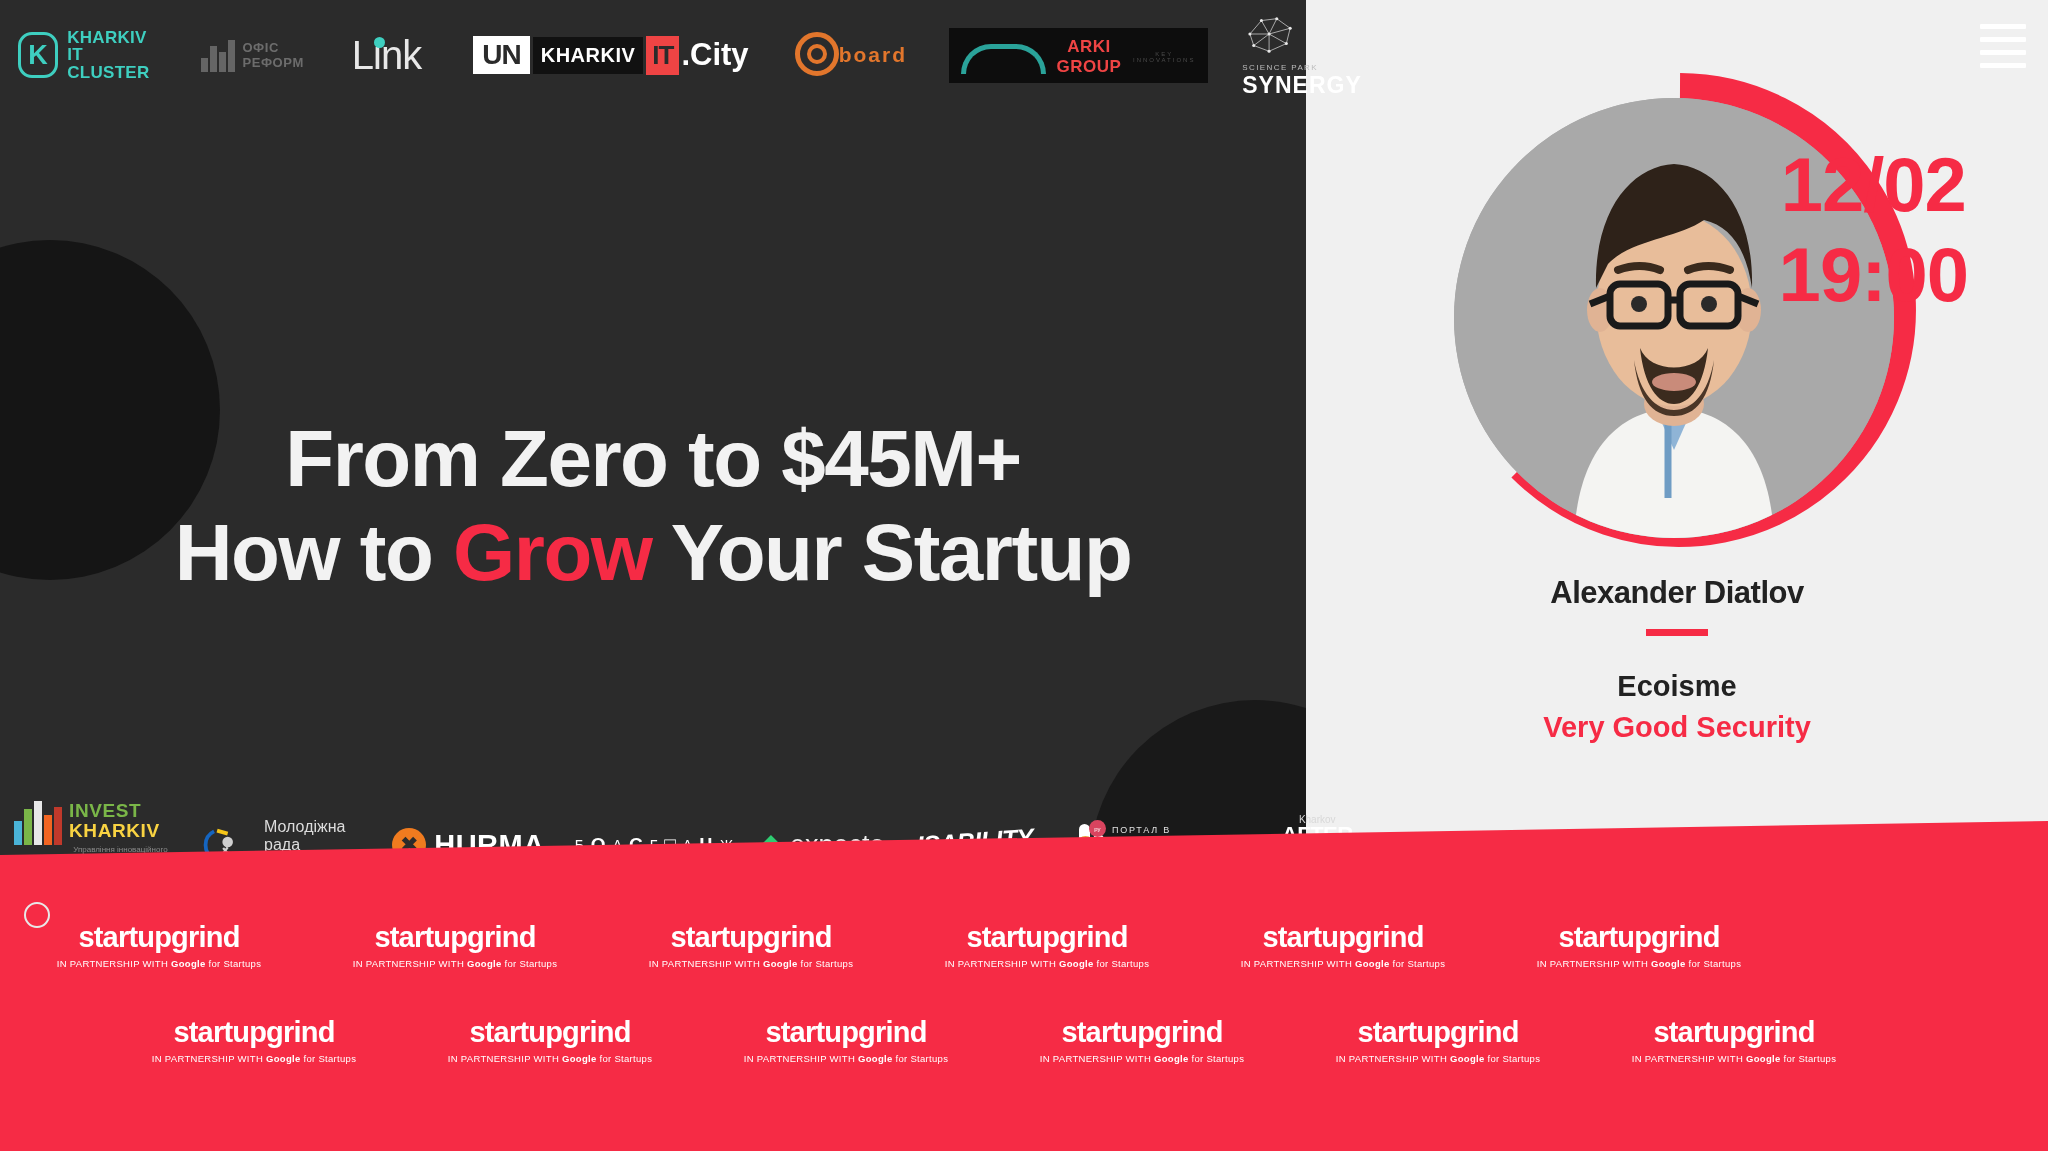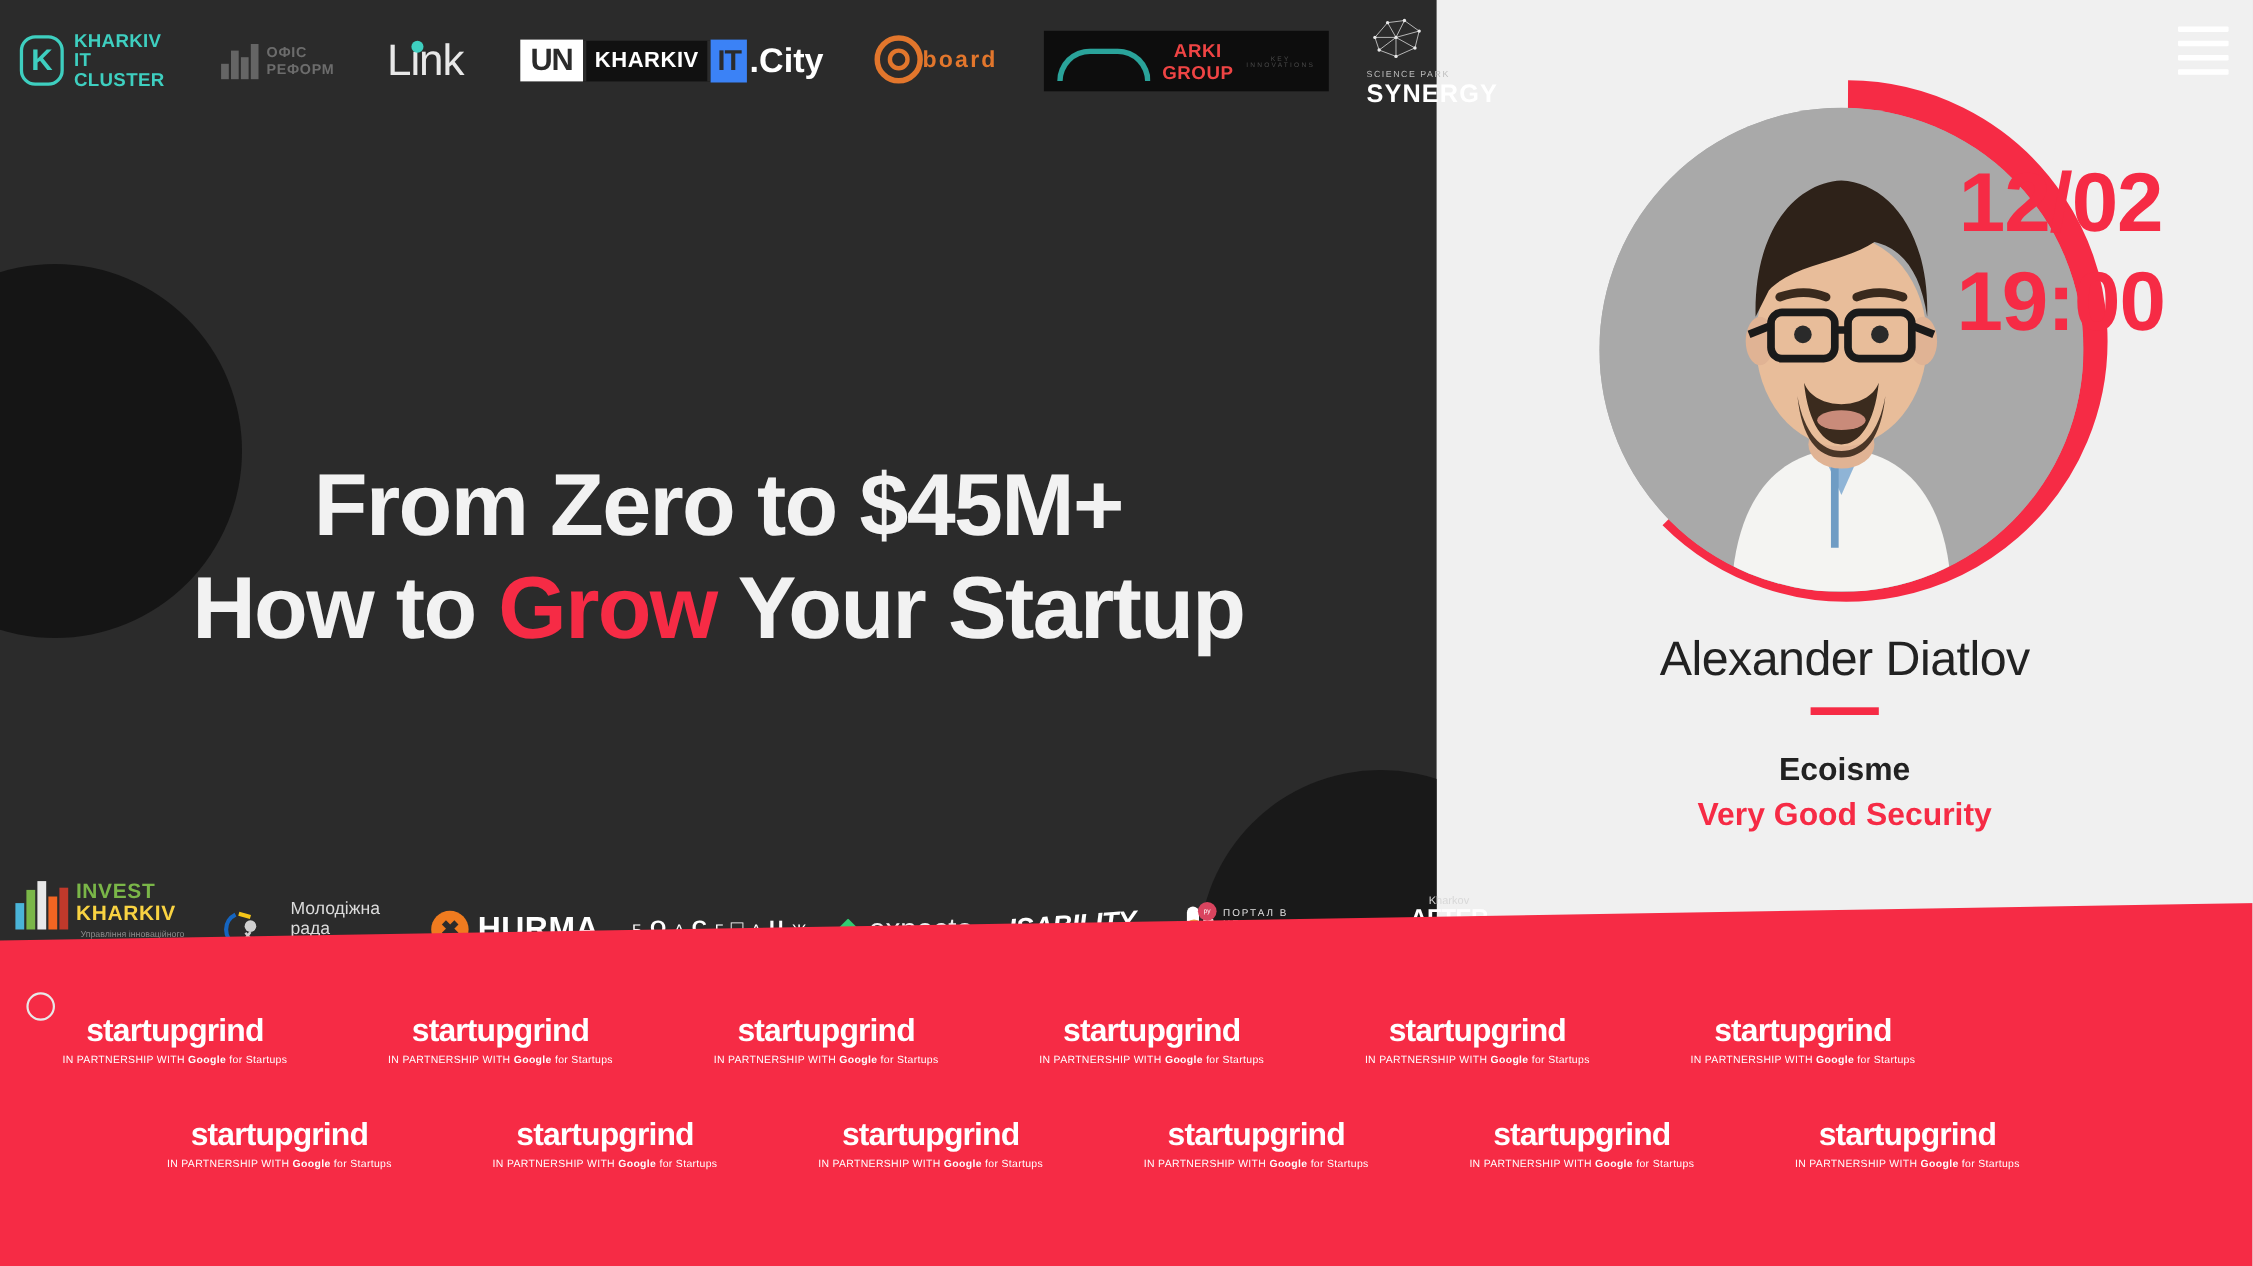--- a/index.html
+++ b/index.html
@@ -38,21 +38,21 @@
     position:relative; letter-spacing:-1px; }
   .link-dot { position:absolute; width:11px; height:11px; border-radius:50%;
     background:#3ecfc0; top:4px; left:22px; }
 
   .unit { display:flex; align-items:center; margin-right:46px; }
   .unit-un { background:#fff; color:#2b2b2b; font-size:28px; font-weight:900;
     padding:3px 9px; letter-spacing:-1px; }
   .unit-kh { background:#111; color:#fff; font-size:20px; font-weight:900;
     padding:7px 8px; letter-spacing:.5px; border-left:3px solid #2b2b2b;
     border-right:3px solid #2b2b2b; }
-  .unit-it { background:#3b82f6; color:#2b2b2b; font-size:26px; font-weight:900;
+  .unit-it { background:#ef4444; color:#2b2b2b; font-size:26px; font-weight:900;
     padding:4px 6px; letter-spacing:-1px; }
   .unit-city { color:#fff; font-size:31px; font-weight:bold; margin-left:2px; }
 
   .board { margin-right:42px; text-align:center; }
   .board-knot { width:44px; height:44px; border-radius:50%; border:5px solid #e2762c;
     margin:0 auto 3px; position:relative; }
   .board-knot:after { content:""; position:absolute; inset:7px; border:4px solid #e2762c;
     border-radius:50%; }
   .board-txt { color:#e2762c; font-size:21px; font-weight:bold; letter-spacing:2px; }
 
@@ -139,21 +139,21 @@
   
   .light-panel { position:absolute; left:1306px; top:0; width:742px; height:1151px;
     background:#f0f0f0; z-index:1; }
 
   .avatar-wrap { position:absolute; left:1440px; top:70px; width:480px; height:480px; z-index:3; }
   .avatar-ring { position:absolute; inset:0; }
   .avatar-img { position:absolute; left:14px; top:28px; width:440px; height:440px;
     border-radius:50%; background:#a8a8a8; overflow:hidden; }
 
   .speaker { position:absolute; left:1306px; top:575px; width:742px; text-align:center; z-index:4; }
-  .sp-name { color:#222; font-size:44px; font-weight:normal; letter-spacing:-.5px; }
+  .sp-name { color:#222; font-size:31px; font-weight:bold; letter-spacing:-.5px; }
   .sp-rule { width:62px; height:7px; background:#f62b45; margin:18px auto 34px; }
   .sp-co { color:#222; font-size:29px; font-weight:bold; margin-bottom:8px; }
   .sp-co2 { color:#f62b45; font-size:29px; font-weight:bold; }
 
   .dots { position:absolute; left:1700px; top:835px; width:348px; height:230px; z-index:3;
     background-image:radial-gradient(#1a1a1a 2.6px, transparent 2.7px);
     background-size:42px 42px; }
 
   
   .red-band { position:absolute; left:0; bottom:0; width:2048px; height:330px;

